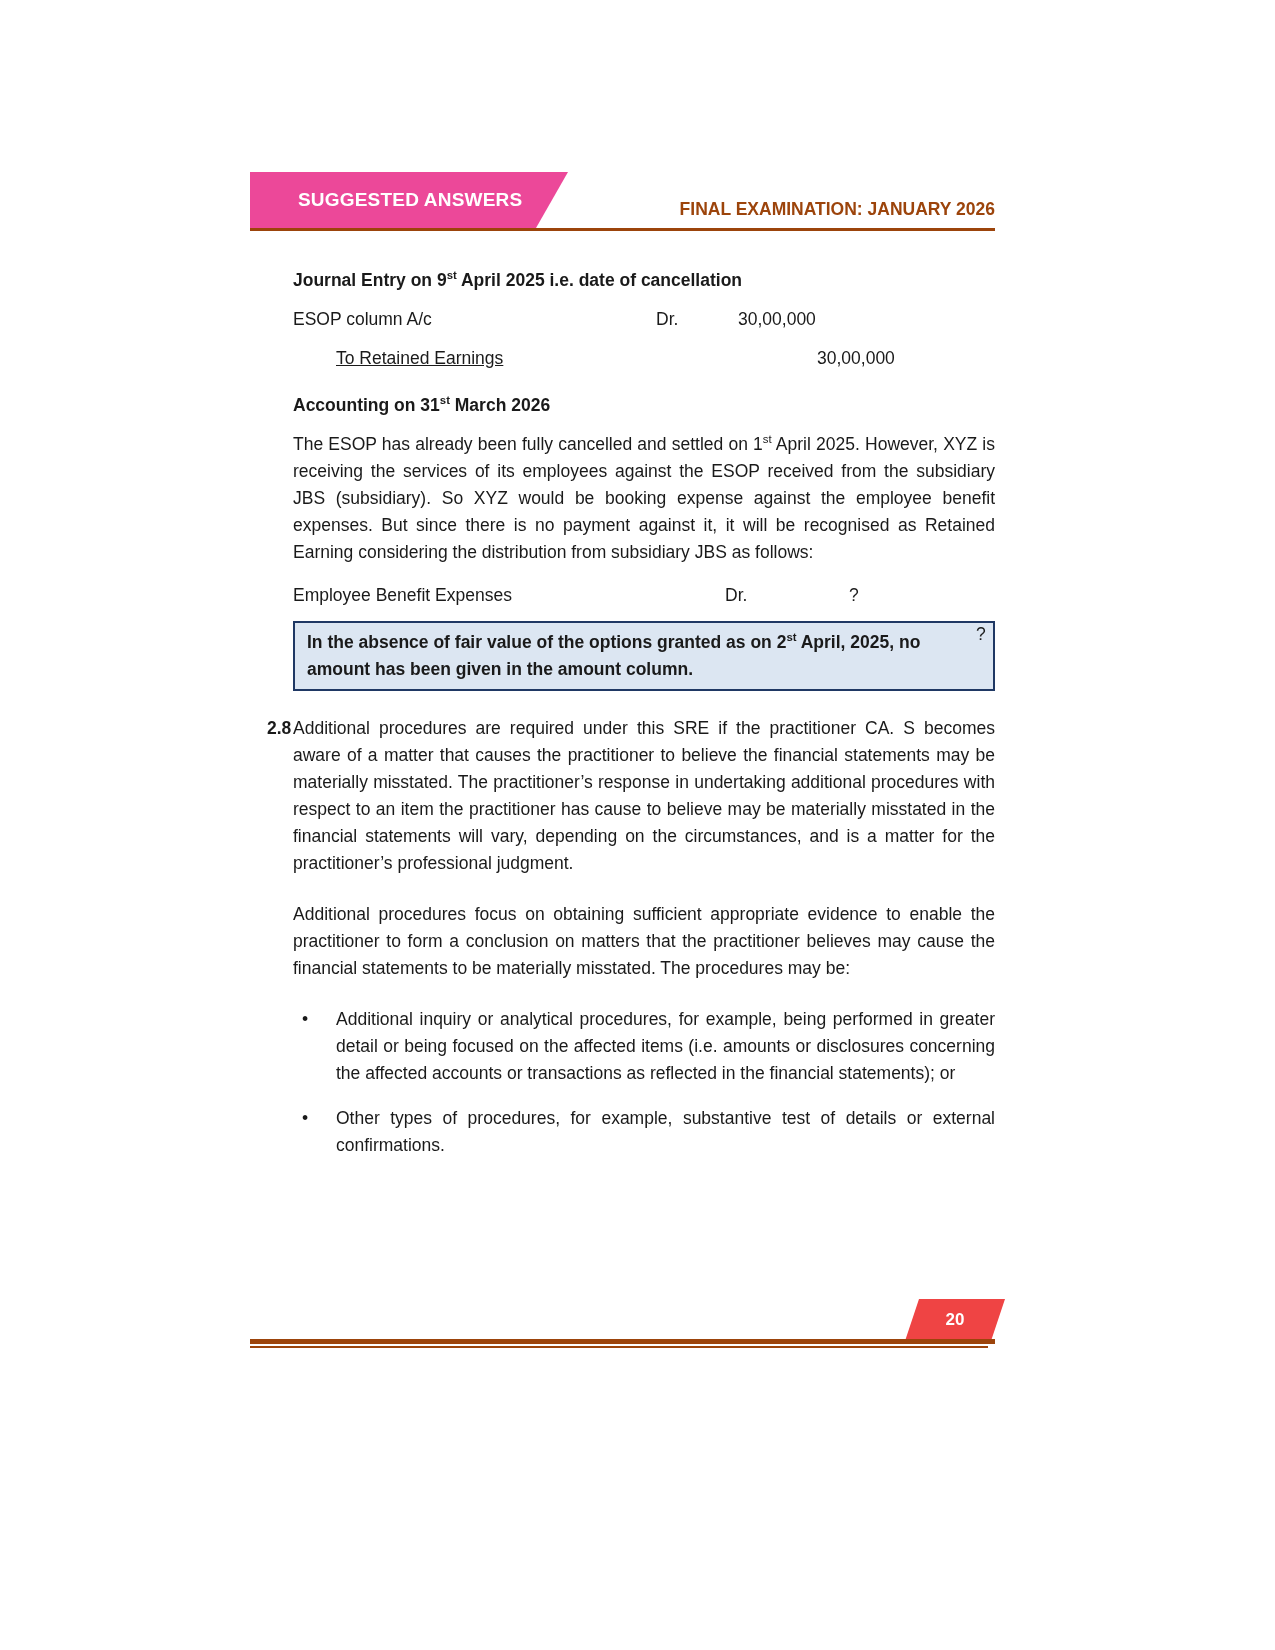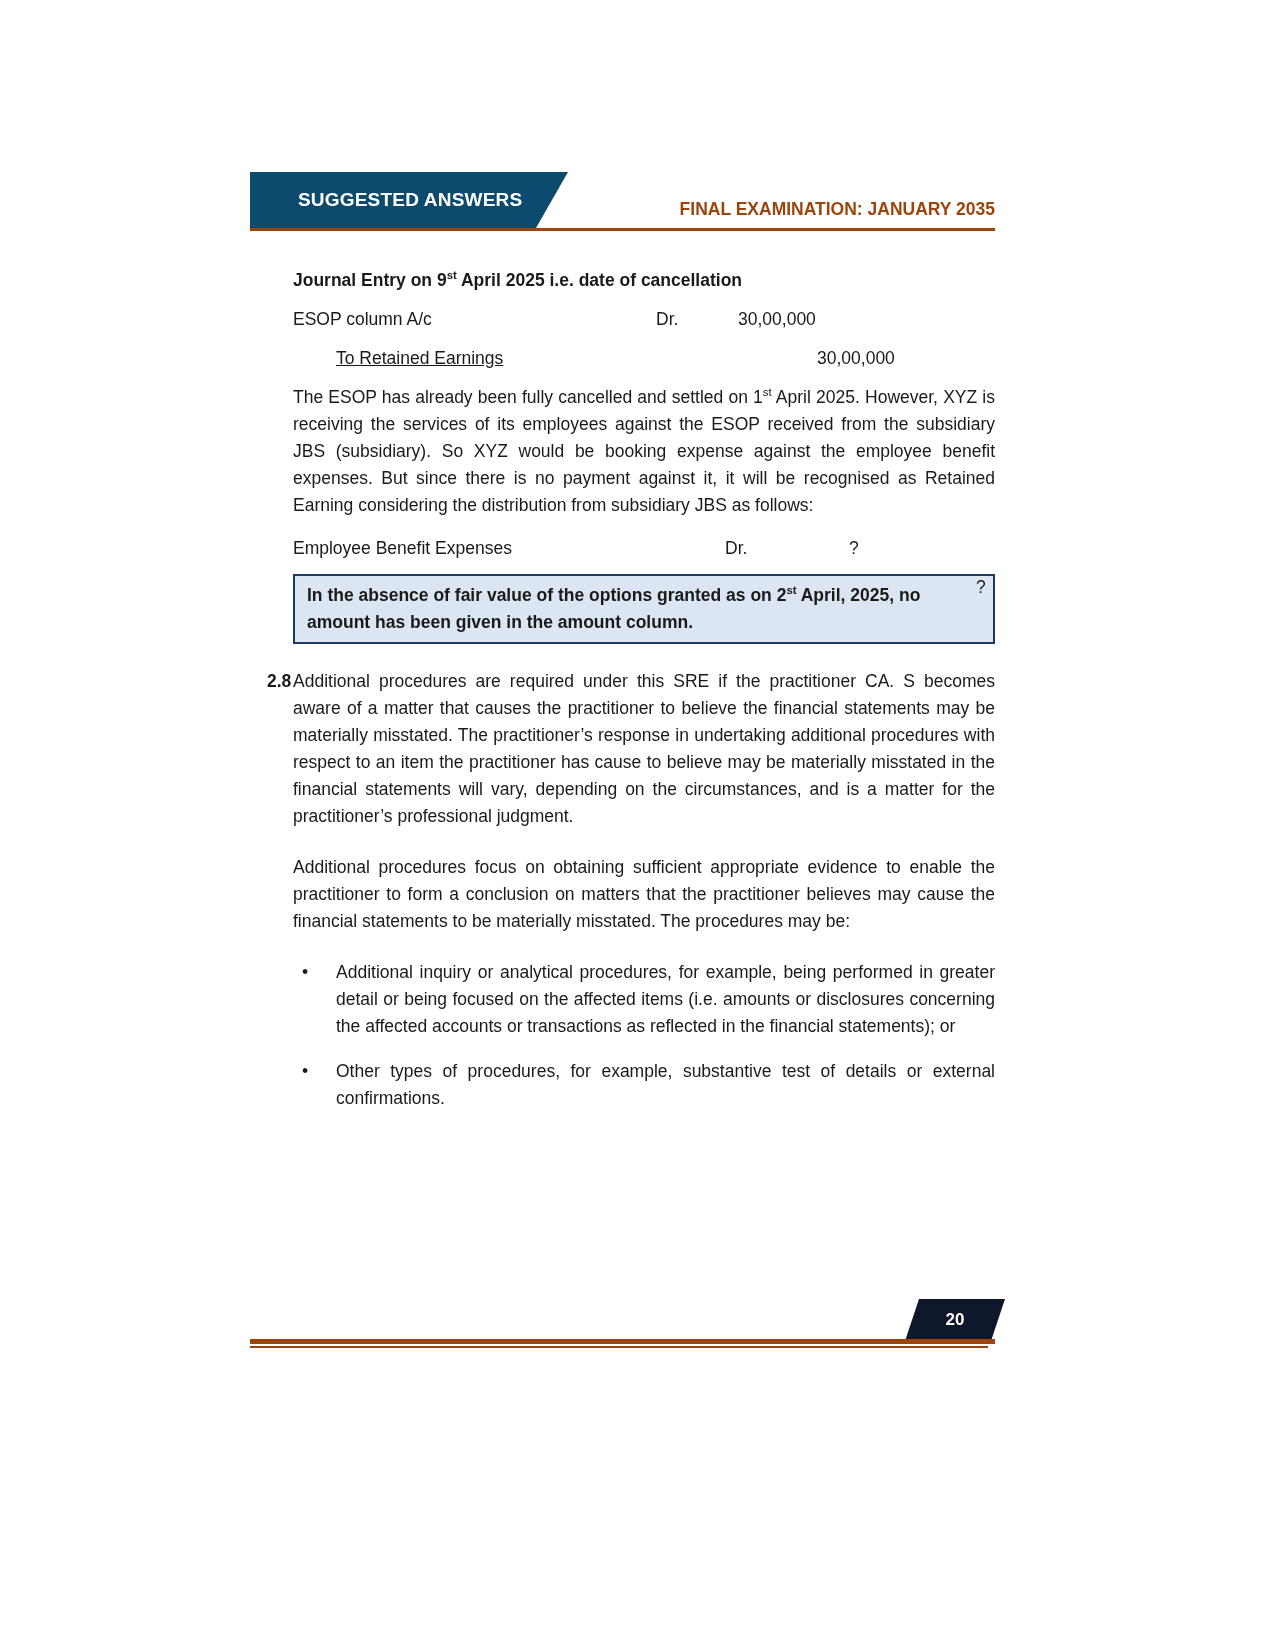--- a/index.html
+++ b/index.html
@@ -11,21 +11,21 @@
     color:#1a1a1a;
     overflow:hidden;
   }
   .content {
     position:absolute; left:250px; top:172px; width:745px;
   }
   
   .header-row { display:flex; align-items:flex-end; }
   .banner {
     width:318px; height:56px;
-    background:#0c4a6e;
+    background:#ec4899;
     color:#ffffff;
     font-weight:bold; font-size:19px; letter-spacing:0.2px;
     display:flex; align-items:center;
     padding-left:48px; box-sizing:border-box;
     clip-path: polygon(0 0, 100% 0, calc(100% - 32px) 100%, 0 100%);
   }
   .exam-title {
     flex:1; text-align:right;
     color:#9c440b; font-weight:bold; font-size:17.5px;
     padding-bottom:8px;
@@ -67,21 +67,21 @@
     margin-left:17px;
   }
   .bullet-item { display:flex; margin:0 0 18px 0; }
   .bullet-marker { width:43px; padding-left:9px; box-sizing:border-box; flex:none; }
   .bullet-text { flex:1; text-align:justify; }
 
   
   .page-badge {
     position:absolute; left:905px; top:1299px;
     width:100px; height:42px;
-    background:#0f172a; color:#ffffff;
+    background:#ef4444; color:#ffffff;
     font-weight:bold; font-size:17px;
     display:flex; align-items:center; justify-content:center;
     clip-path: polygon(14px 0, 100% 0, calc(100% - 14px) 100%, 0 100%);
     font-family:"Liberation Sans", sans-serif;
   }
   .footer-rule {
     position:absolute; left:250px; top:1339px; width:745px;
   }
   .footer-rule .thick { height:5px; background:#9c440b; }
   .footer-rule .thin  { height:2px; background:#9c440b; margin-top:2px; width:99%; }
@@ -89,38 +89,39 @@
 </head>
 <body>
 
 <div class="page">
 
   <div class="content">
     <div class="header-row">
       <div class="banner">
         <span>SUGGESTED ANSWERS</span>
       </div>
-      <div class="exam-title">FINAL EXAMINATION: JANUARY 2035</div>
+      <div class="exam-title">FINAL EXAMINATION: JANUARY 2026</div>
     </div>
     <div class="header-rule"></div>
 
     <div class="body-block">
 
       <p class="doc-heading"><span>Journal Entry on 9</span><sup class="sp">st</sup><span> April 2025 i.e. date of cancellation</span></p>
 
       <div class="jrow">
         <span>ESOP column A/c</span>
         <span class="abs pos-dr1">Dr.</span>
         <span class="abs pos-amt1">30,00,000</span>
       </div>
       <div class="jrow">
         <span class="indent1">To Retained Earnings</span>
         <span class="abs pos-amt2">30,00,000</span>
       </div>
 
+      <p class="doc-heading second"><span>Accounting on 31</span><sup class="sp">st</sup><span> March 2026</span></p>
 
       <p class="para"><span>The ESOP has already been fully cancelled and settled on 1</span><sup class="sp">st</sup><span> April 2025. However, XYZ is receiving the services of its employees against the ESOP received from the subsidiary JBS (subsidiary).  So XYZ would be booking expense against the employee benefit expenses. But since there is no payment against it, it will be recognised as Retained Earning considering the distribution from subsidiary JBS as follows:</span></p>
 
       <div class="jrow">
         <span>Employee Benefit Expenses</span>
         <span class="abs pos-dr2">Dr.</span>
         <span class="abs pos-q1">?</span>
       </div>
       <div class="jrow">
         <span class="abs pos-q2">?</span>

